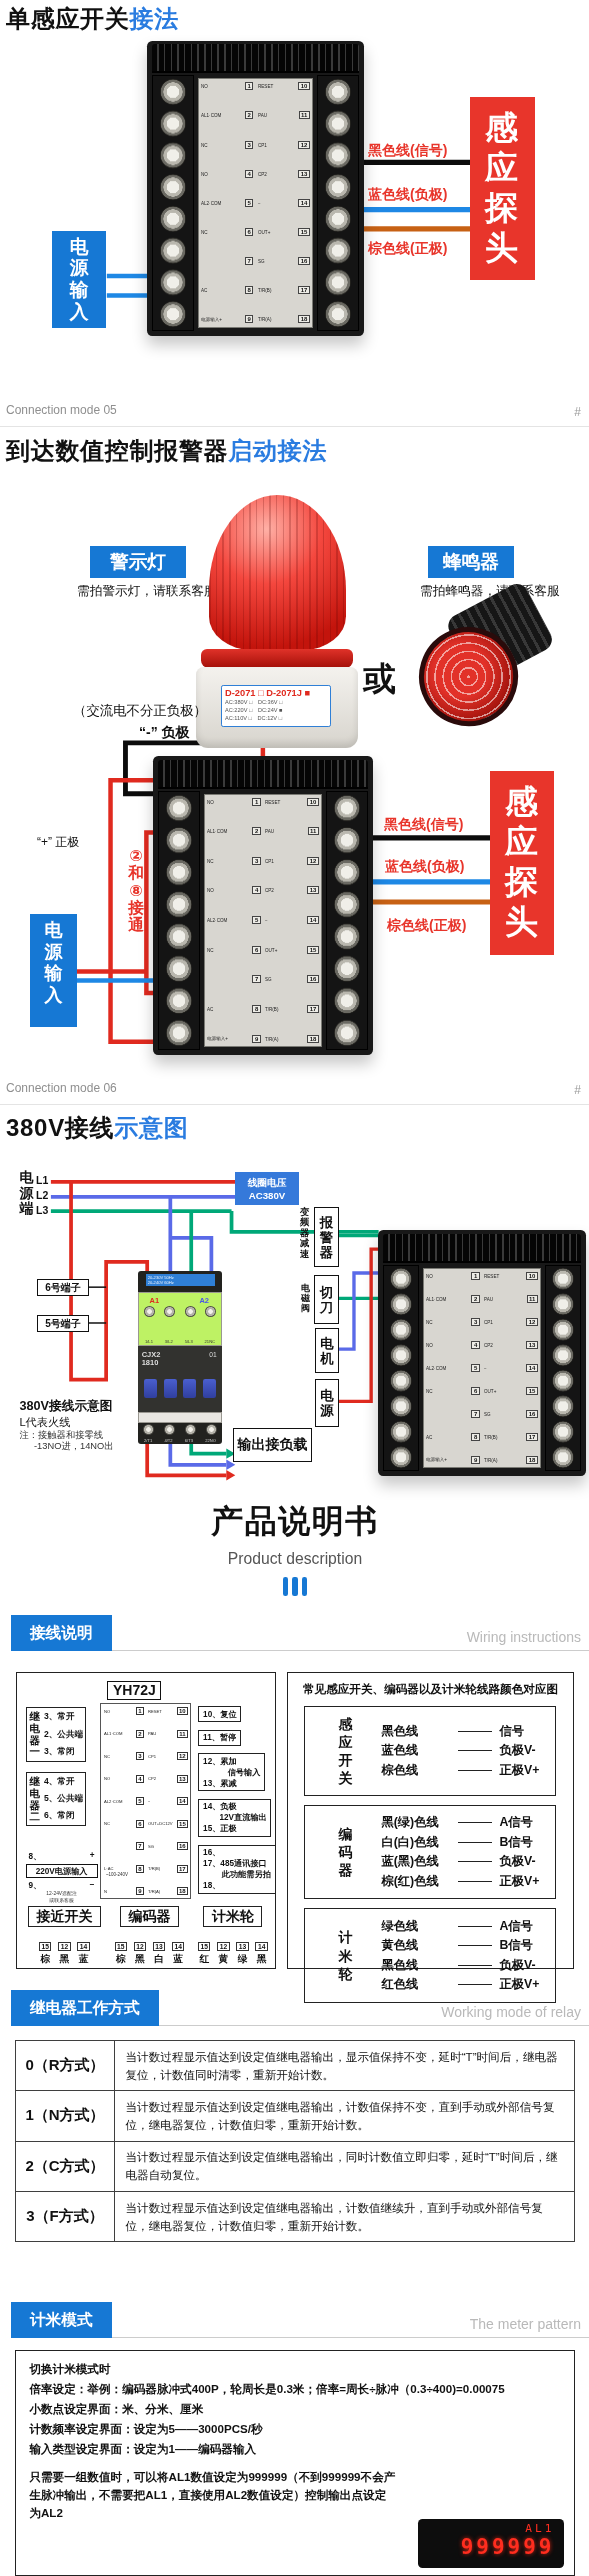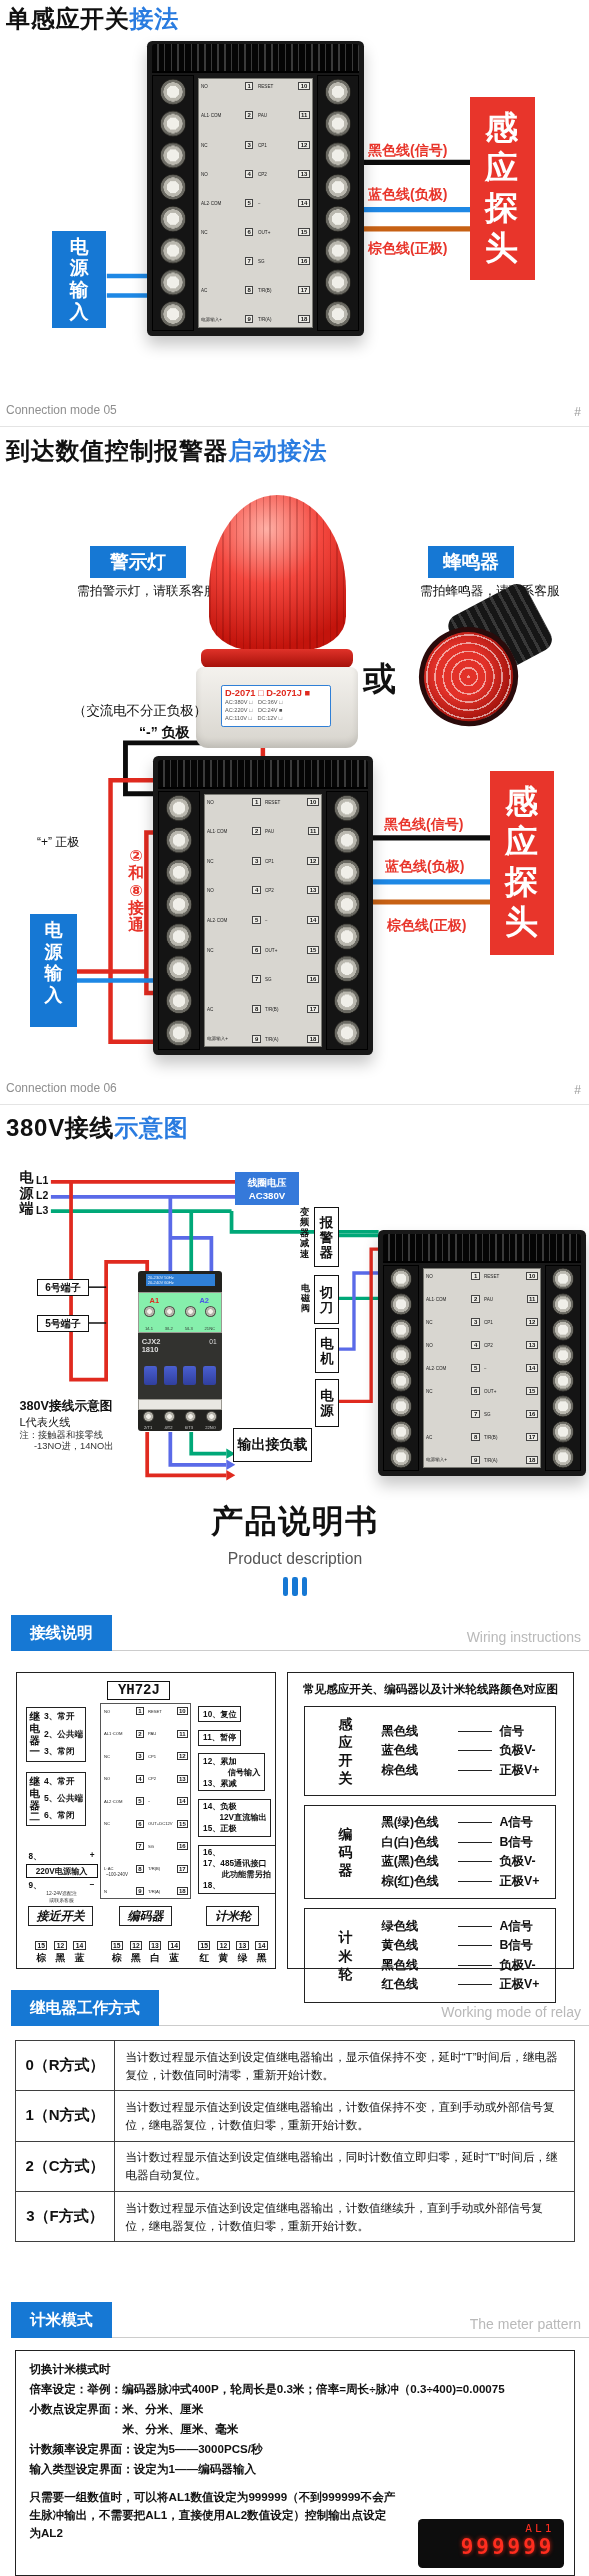--- a/index.html
+++ b/index.html
@@ -64,21 +64,21 @@
   .bridge{position:absolute;color:#e8352b;font-weight:bold;font-size:15.7px;line-height:1.1;width:18px;text-align:center;}
 
   
   .lbl-box{position:absolute;border:1.5px solid #111;background:#fff;font-weight:bold;color:#111;
            display:flex;align-items:center;justify-content:center;box-sizing:border-box;text-align:center;}
   .coil{position:absolute;background:#3579da;color:#fff;font-size:9.7px;font-weight:bold;text-align:center;
         line-height:1.4;padding-top:3.7px;box-sizing:border-box;}
   .contactor{position:absolute;width:84px;}
   .c-top{height:21px;background:#22221f;border-radius:3px 3px 0 0;padding-top:3px;box-sizing:border-box;}
   .c-strip{margin:0 7.5px;background:#2f7fd6;color:#eaf3ff;font-size:4.1px;line-height:1.3;padding:0.7px 2.2px;white-space:nowrap;}
-  .c-face{position:relative;height:41px;background:#86efac;border:0.7px solid #9a9891;box-sizing:border-box;padding-left:24px;}
+  .c-face{position:relative;height:54px;background:#bef264;border:0.7px solid #9a9891;box-sizing:border-box;padding-left:24px;}
   .ca1{position:absolute;left:10.5px;top:3px;color:#e02a1f;font-size:7.5px;font-weight:bold;}
   .ca2{position:absolute;right:12px;top:3px;color:#4955e8;font-size:7.5px;font-weight:bold;}
   .cscrews{position:absolute;left:0;right:0;top:12.7px;display:flex;justify-content:space-around;}
   .cscrew{width:11.2px;height:11.2px;border-radius:50%;
      background:radial-gradient(circle,#f2f0e9 0 28%,#b5b3aa 30% 55%,#55544e 60%,#23221e 100%);}
   .clbls{position:absolute;left:0;right:0;bottom:0.7px;display:flex;justify-content:space-around;font-size:4.1px;color:#333;}
   .c-mid{position:relative;height:66px;background:#32322f;}
   .cbrand{position:absolute;left:3.7px;top:4.5px;color:#ddd;font-size:7.5px;font-weight:bold;line-height:1.15;}
   .caux{position:absolute;right:5.2px;top:4.5px;color:#ddd;font-size:6.7px;}
   .rockers{position:absolute;left:6px;right:6px;top:33px;display:flex;justify-content:space-between;}
@@ -95,42 +95,42 @@
   .p-bars span{width:5.2px;height:19.4px;background:#1678d4;border-radius:2.2px;display:block;}
 
   .tagrow{position:absolute;left:0;width:590px;height:34px;}
   .tagrow .tline{position:absolute;left:10.5px;right:0;bottom:0;border-bottom:0.7px solid #ccc;}
   .tag{position:absolute;left:10.5px;bottom:0;background:#1678d4;color:#fff;font-size:15.7px;font-weight:bold;padding:7.5px 19.4px;}
   .tag-en{position:absolute;right:9px;bottom:6px;color:#b9b9b9;font-size:14px;}
 
   .bigbox{position:absolute;border:1.5px solid #222;background:#fff;box-sizing:border-box;}
 
   
-  .yh-model{position:absolute;left:90px;top:7.5px;width:63px;height:19.4px;border:1.5px solid #111;
-            display:flex;align-items:center;justify-content:center;font-size:14px;font-weight:bold;box-sizing:border-box;font-family:Liberation Mono, monospace;}
+  .yh-model{position:absolute;left:90px;top:7.5px;width:54px;height:19.4px;border:1.5px solid #111;
+            display:flex;align-items:center;justify-content:center;font-size:14px;font-weight:bold;box-sizing:border-box;}
   .yh-mid{position:absolute;left:83px;top:30px;width:91px;height:196px;border:0.7px solid #555;
           padding:3px 2.2px;display:flex;justify-content:space-between;box-sizing:border-box;}
   .yh-volt{position:absolute;left:4.5px;bottom:21px;font-size:4.5px;color:#333;}
   .ycol{width:48%;display:flex;flex-direction:column;justify-content:space-between;}
   .yrow{display:flex;align-items:center;justify-content:space-between;}
   .yt{font-size:4.9px;color:#222;white-space:nowrap;transform:scale(.85);transform-origin:left center;}
   .yn{font-size:6px;border:0.7px solid #333;padding:0 1.5px;font-weight:bold;}
   .rgroup{position:absolute;border:1.5px solid #222;display:flex;box-sizing:border-box;padding:3px 1.5px 3px 3px;}
   .gname{width:12.7px;font-size:10.5px;font-weight:bold;line-height:1.12;word-break:break-all;margin-right:3px;}
   .gitems{flex:1;display:flex;flex-direction:column;justify-content:space-between;font-size:8.6px;font-weight:bold;white-space:nowrap;}
   .pwrblk{position:absolute;left:8.2px;top:178px;width:72px;font-size:8.2px;font-weight:bold;}
   .pwrline{display:flex;justify-content:space-between;padding:0 3px;}
   .pwrbox{border:1.5px solid #111;text-align:center;font-size:8.2px;padding:0.7px 1.5px;margin:2px 0;}
   .pwrnote{font-size:4.9px;font-weight:normal;color:#333;text-align:center;line-height:1.3;}
   .rlabels{position:absolute;left:181px;top:33px;width:75px;}
   .rbox{border:1.5px solid #222;padding:1.5px 3.7px;font-size:8.2px;font-weight:bold;margin-bottom:7.5px;
         width:fit-content;white-space:nowrap;line-height:1.35;}
   .conns{position:absolute;left:10.5px;top:233px;right:7.5px;display:flex;justify-content:space-between;}
   .cgrp{display:flex;flex-direction:column;align-items:center;}
-  .cname-box{border:1.5px solid #222;font-size:12px;font-weight:bold;padding:0.7px 7.5px;white-space:nowrap;font-style:italic;}
+  .cname-box{border:1.5px solid #222;font-size:14px;font-weight:bold;padding:0.7px 7.5px;white-space:nowrap;}
   .pins{display:flex;gap:6.7px;margin-top:15px;}
   .pin{display:flex;flex-direction:column;align-items:center;}
   .pinn{font-size:6.7px;border:0.7px solid #333;padding:0 1.5px;font-weight:bold;}
   .pinc{font-size:9.7px;font-weight:bold;margin-top:1.5px;}
 
   
   .cc-title{position:absolute;left:0;top:9px;width:100%;text-align:center;font-size:11.6px;font-weight:bold;white-space:nowrap;}
   .ccgroups{position:absolute;left:16.4px;top:33px;width:252px;}
   .cbox{border:1.5px solid #222;margin-bottom:9px;display:flex;align-items:center;padding:7.5px 0 7.5px 33px;box-sizing:border-box;}
   .ccname{width:18px;font-size:14px;font-weight:bold;line-height:1.3;word-break:break-all;margin-right:25px;}
@@ -963,21 +963,20 @@
   <div class="tagrow" style="top:2304px;">
     <div class="tline"></div>
     <div class="tag">计米模式</div>
     <div class="tag-en">The meter pattern</div>
   </div>
 
   <div class="bigbox" style="left:15px;top:2350px;width:560px;height:226px;padding:10.5px 13.4px;">
     <p class="mline">切换计米模式时</p>
     <p class="mline">倍率设定：举例：编码器脉冲式400P，轮周长是0.3米；倍率=周长÷脉冲（0.3÷400)=0.00075</p>
     <p class="mline">小数点设定界面：米、分米、厘米</p>
-    <p class="mline indent">米、分米、厘米、毫米</p>
     <p class="mline">计数频率设定界面：设定为5——3000PCS/秒</p>
     <p class="mline">输入类型设定界面：设定为1——编码器输入</p>
     <p class="mp" style="width:69%;">只需要一组数值时，可以将AL1数值设定为999999（不到999999不会产生脉冲输出，不需要把AL1，直接使用AL2数值设定）控制输出点设定为AL2</p>
     <div class="led">
       <div class="r1">AL1</div>
       <div class="r2">999999</div>
     </div>
   </div>
 
 </div>

